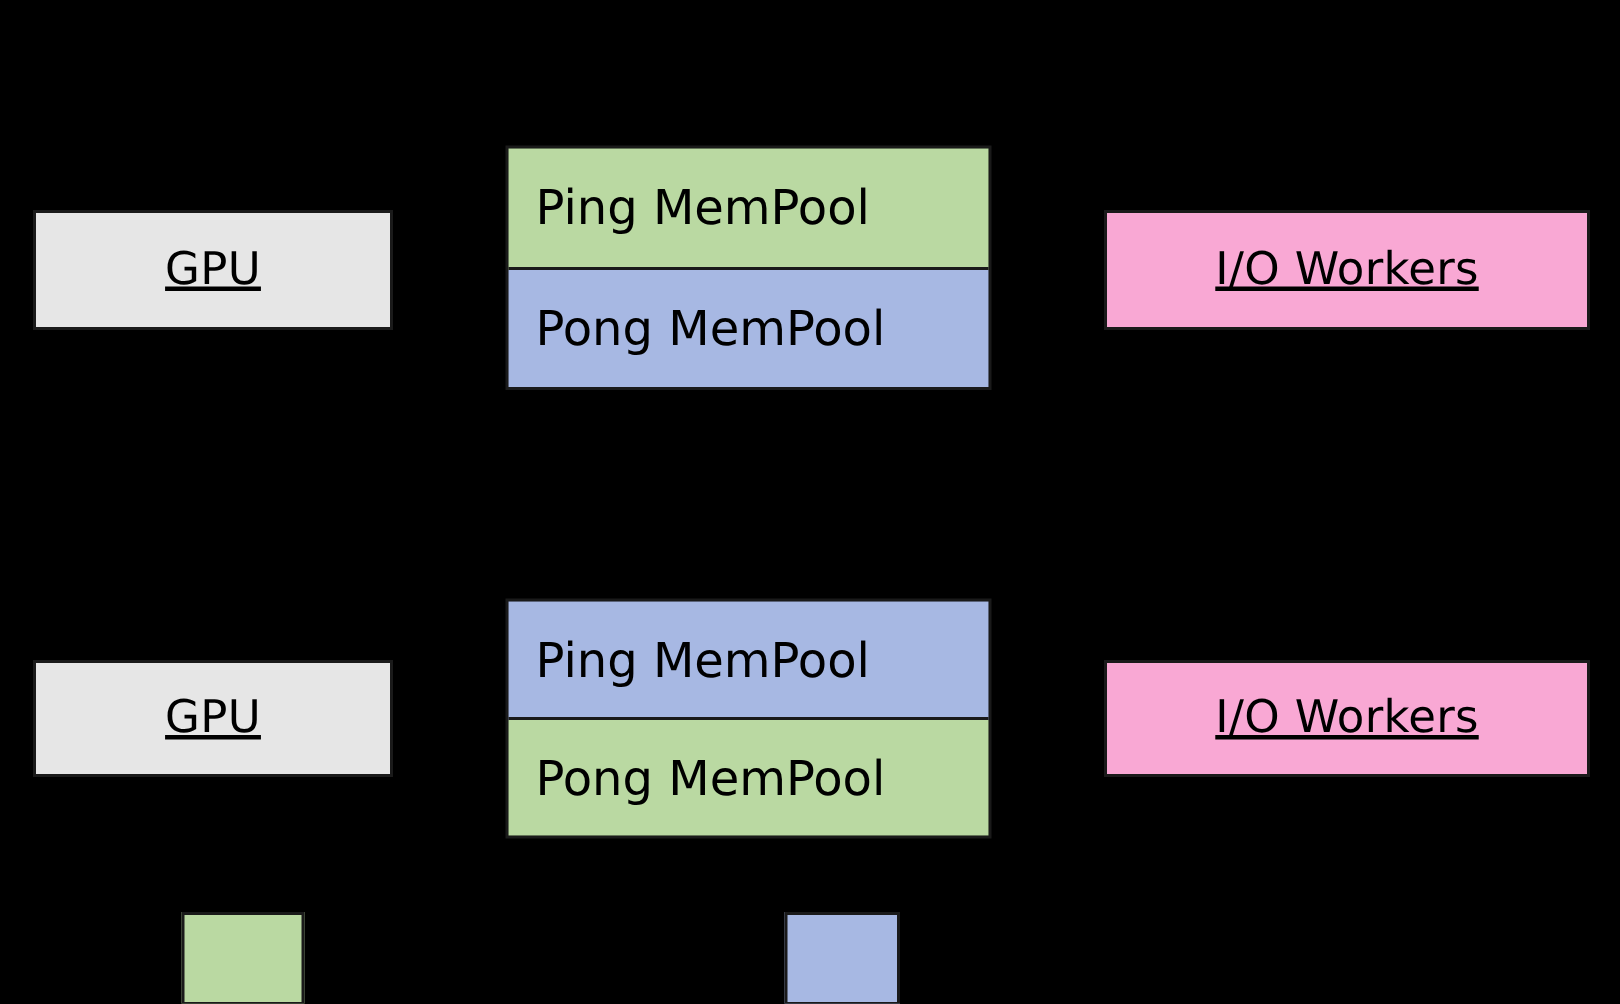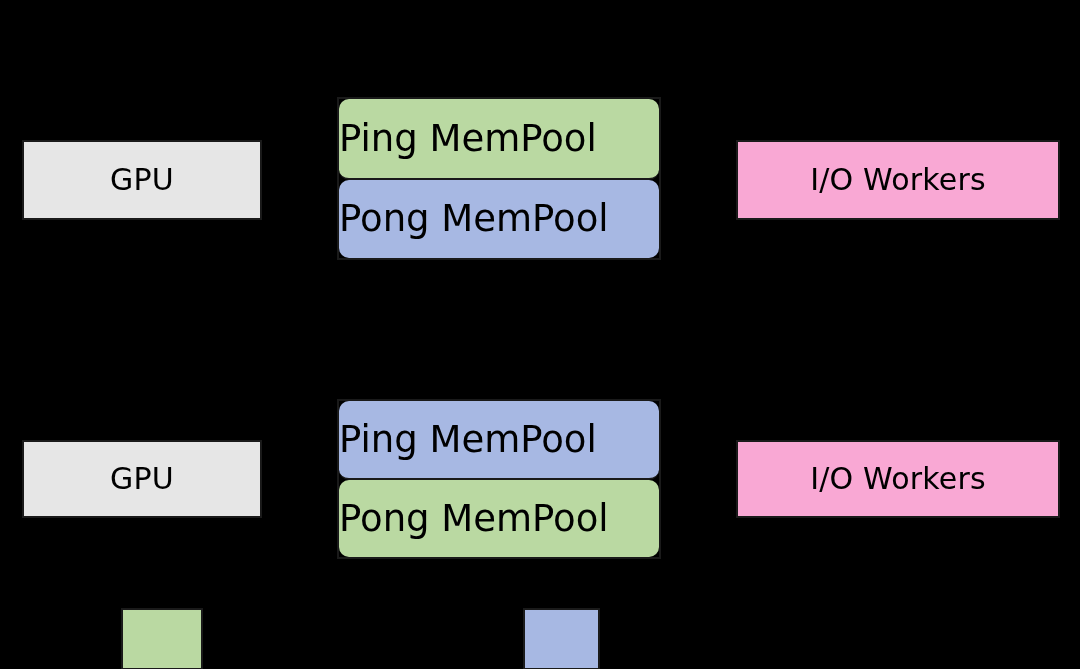--- a/index.html
+++ b/index.html
@@ -28,20 +28,21 @@
     border: 2px solid #1a1a1a;
     display: flex;
     align-items: center;
     justify-content: center;
     color: #000000;
     font-size: 30px;
     line-height: 1;
     letter-spacing: 0.2px;
     white-space: nowrap;
     user-select: none;
+    text-decoration: underline;
   }
 
   .node-label {
     display: block;
     pointer-events: none;
   }
 
   
   .fill-grey  { background: #e6e6e6; }
   .fill-green { background: #bad9a2; }
@@ -55,26 +56,26 @@
     border: 2px solid #1a1a1a;
     display: flex;
     flex-direction: column;
   }
   .stack .half {
     box-sizing: border-box;
     flex: 1 1 0;
     display: flex;
     align-items: center;
     justify-content: flex-start;
+    padding-left: 18px;
     color: #000000;
-    font-size: 37px;
+    font-size: 32px;
     line-height: 1;
     white-space: nowrap;
     user-select: none;
-    border-radius: 10px;
   }
   .stack .half.top-half {
     border-bottom: 2px solid #1a1a1a;
   }
 
   
   .swatch {
     position: absolute;
     box-sizing: border-box;
     border: 2px solid #1a1a1a;

